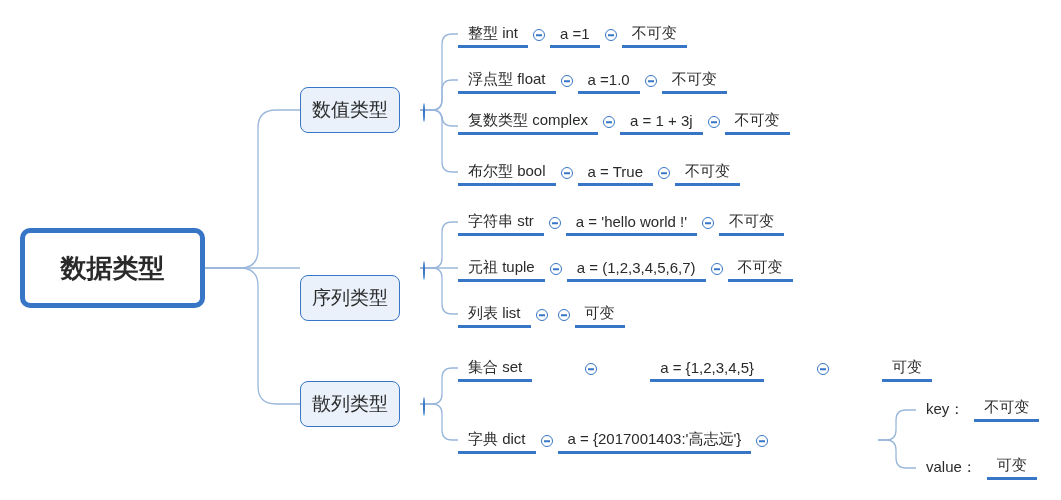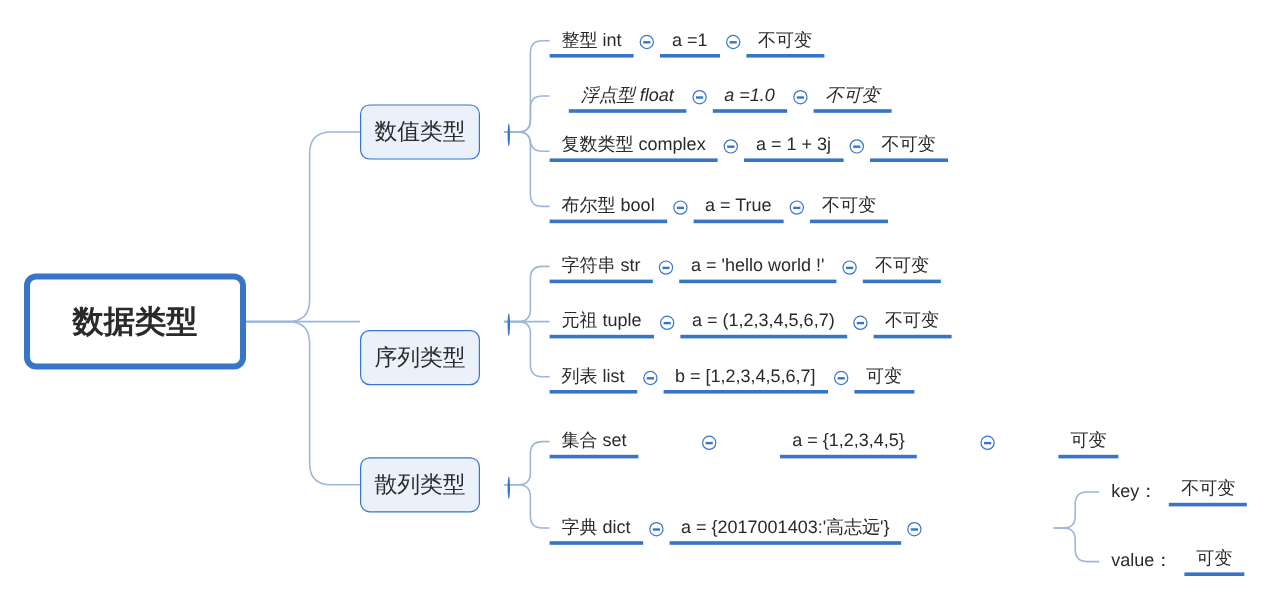--- a/index.html
+++ b/index.html
@@ -155,21 +155,21 @@
   <span class="cell">整型  int</span>
   <span class="sep">
       <span class="minus-icon"></span>
     </span>
   <span class="cell">a =1</span>
   <span class="sep">
       <span class="minus-icon"></span>
     </span>
   <span class="cell">不可变</span>
 </div>
-<div class="leaf" style="left:474px; top:66px;font-style:italic;">
+<div class="leaf" style="left:458px; top:66px;">
   <span class="cell">浮点型  float</span>
   <span class="sep">
       <span class="minus-icon"></span>
     </span>
   <span class="cell">a =1.0</span>
   <span class="sep">
       <span class="minus-icon"></span>
     </span>
   <span class="cell">不可变</span>
 </div>
@@ -216,21 +216,20 @@
   <span class="sep">
       <span class="minus-icon"></span>
     </span>
   <span class="cell">不可变</span>
 </div>
 <div class="leaf" style="left:458px; top:300px;">
   <span class="cell">列表  list</span>
   <span class="sep">
       <span class="minus-icon"></span>
     </span>
-  <span class="cell">b = [1,2,3,4,5,6,7]</span>
   <span class="sep">
       <span class="minus-icon"></span>
     </span>
   <span class="cell">可变</span>
 </div>
 
 <div class="leaf" style="left:458px; top:354px;gap:48px;">
   <span class="cell">集合  set</span>
   <span class="sep">
       <span class="minus-icon"></span>

